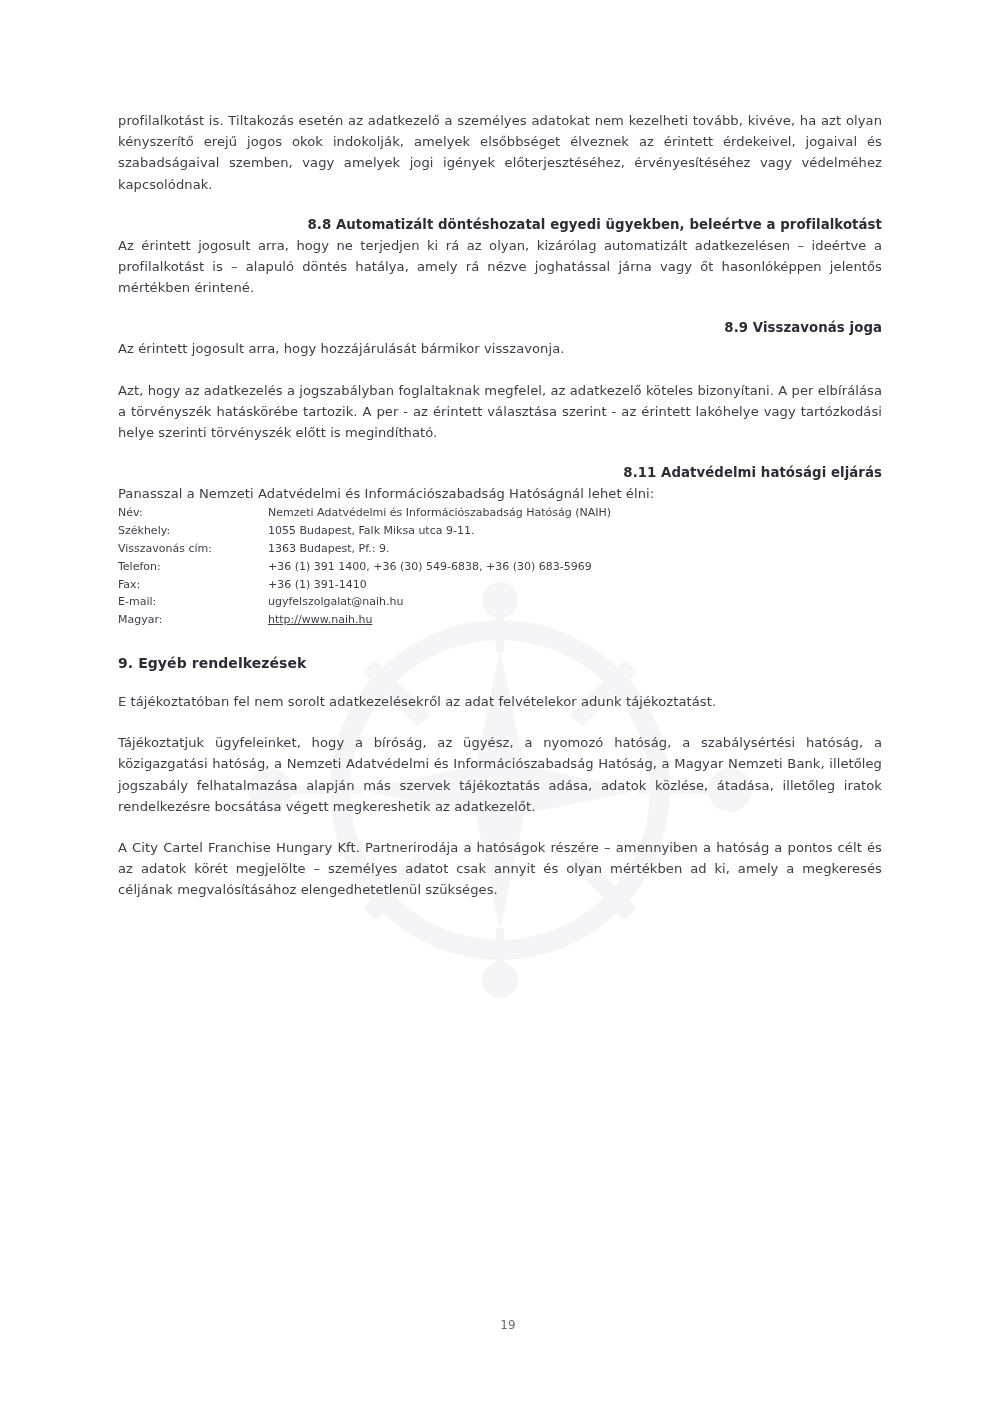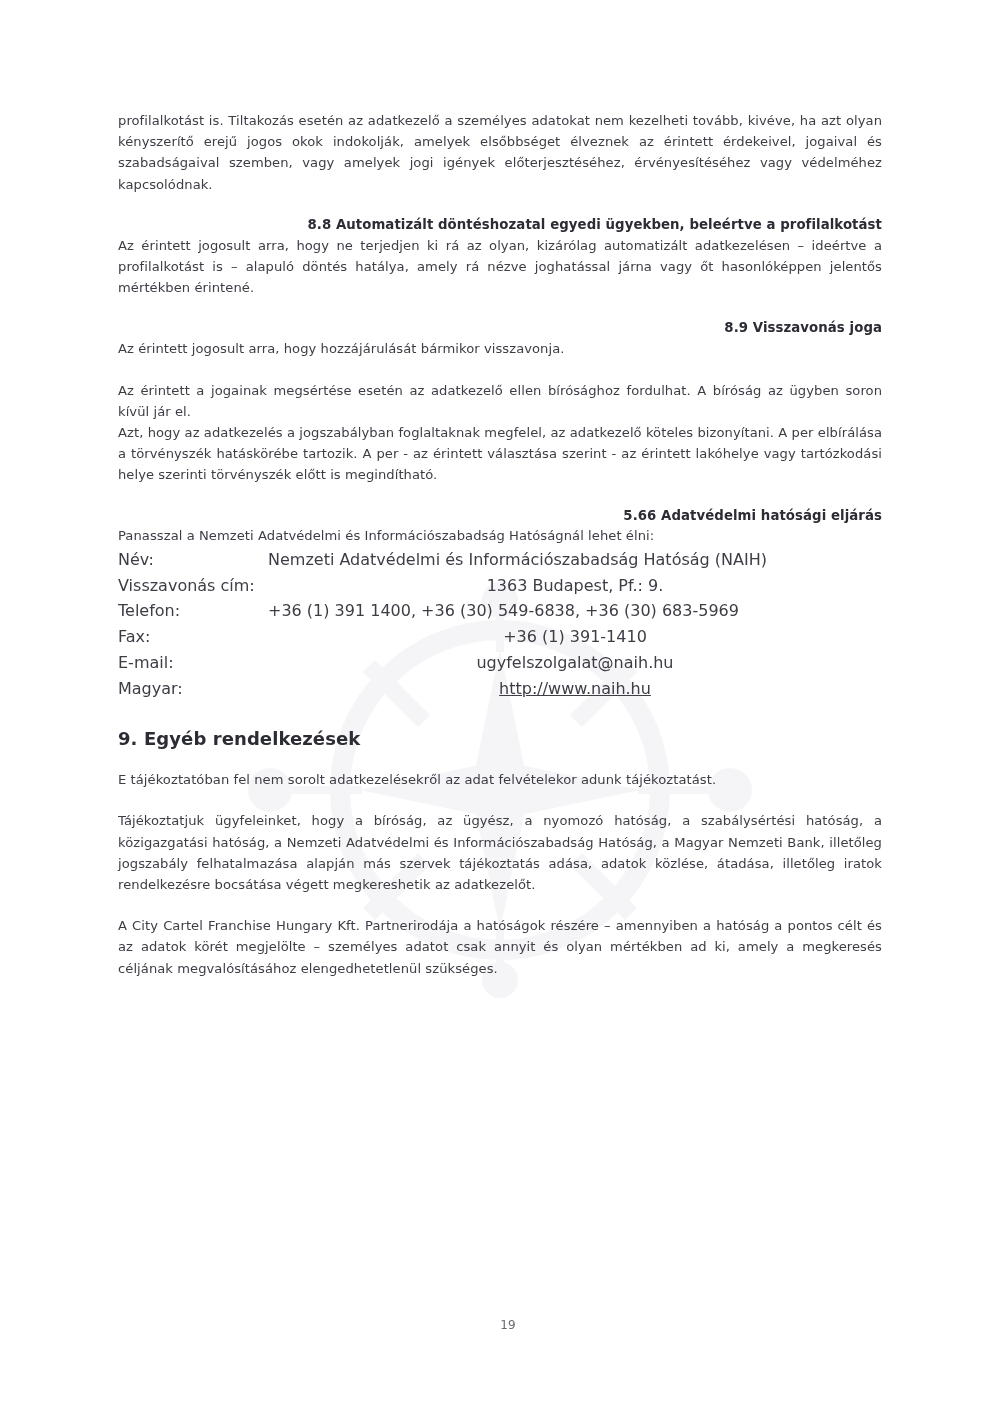--- a/index.html
+++ b/index.html
@@ -52,44 +52,44 @@
     margin: 0;
     font-size: 13.3px;
     font-weight: bold;
     color: #2c2c35;
     line-height: 1.5;
     letter-spacing: 0.005em;
     text-align: right;
   }
   h2 {
     margin: 0;
-    font-size: 18px;
+    font-size: 14px;
     font-weight: bold;
     color: #2c2c35;
     letter-spacing: 0.005em;
   }
   .contact-table {
     border-collapse: collapse;
     width: 100%;
   }
   .contact-table td {
-    font-size: 16px;
+    font-size: 11px;
     line-height: 1.62;
     color: #3d3d46;
     padding: 0;
     vertical-align: top;
   }
   .contact-table td.label {
     width: 150px;
     white-space: nowrap;
   }
   .contact-table td.value {
     padding-left: 0;
   }
-  .val-ind-1 { padding-left: 0px; text-align: center; }
+  .val-ind-1 { padding-left: 0px; }
   .val-ind-2 { padding-left: 12px; }
   .link {
     color: #3d3d46;
     text-decoration: underline;
   }
   .page-number {
     position: absolute;
     left: 8px;
     top: 1318px;
     width: 1000px;
@@ -138,32 +138,35 @@
 
     <div class="gap-md"></div>
     <h3>8.8 Automatizált döntéshozatal egyedi ügyekben, beleértve a profilalkotást</h3>
     <p>Az érintett jogosult arra, hogy ne terjedjen ki rá az olyan, kizárólag automatizált adatkezelésen – ideértve a profilalkotást is – alapuló döntés hatálya, amely rá nézve joghatással járna vagy őt hasonlóképpen jelentős mértékben érintené.</p>
 
     <div class="gap-md"></div>
     <h3>8.9 Visszavonás joga</h3>
     <p>Az érintett jogosult arra, hogy hozzájárulását bármikor visszavonja.</p>
 
     <div class="gap-md"></div>
-    <p>Az érintett a jogainak megsértése esetén az adatkezelő ellen bírósághoz fordulhat. A bíróság az ügyben soron kívül jár el.</p>
     <p>Azt, hogy az adatkezelés a jogszabályban foglaltaknak megfelel, az adatkezelő köteles bizonyítani. A per elbírálása a törvényszék hatáskörébe tartozik. A per - az érintett választása szerint - az érintett lakóhelye vagy tartózkodási helye szerinti törvényszék előtt is megindítható.</p>
 
     <div class="gap-md"></div>
-    <h3>5.66 Adatvédelmi hatósági eljárás</h3>
+    <h3>8.11 Adatvédelmi hatósági eljárás</h3>
     <p>Panasszal a Nemzeti Adatvédelmi és Információszabadság Hatóságnál lehet élni:</p>
 
     <table class="contact-table">
       <tbody>
         <tr>
           <td class="label">Név:</td>
           <td class="value val-ind-2">Nemzeti Adatvédelmi és Információszabadság Hatóság (NAIH)</td>
+        </tr>
+        <tr>
+          <td class="label">Székhely:</td>
+          <td class="value val-ind-2">1055 Budapest, Falk Miksa utca 9-11.</td>
         </tr>
         <tr>
           <td class="label">Visszavonás cím:</td>
           <td class="value val-ind-1">1363 Budapest, Pf.: 9.</td>
         </tr>
         <tr>
           <td class="label">Telefon:</td>
           <td class="value val-ind-2">+36 (1) 391 1400, +36 (30) 549-6838, +36 (30) 683-5969</td>
         </tr>
         <tr>

